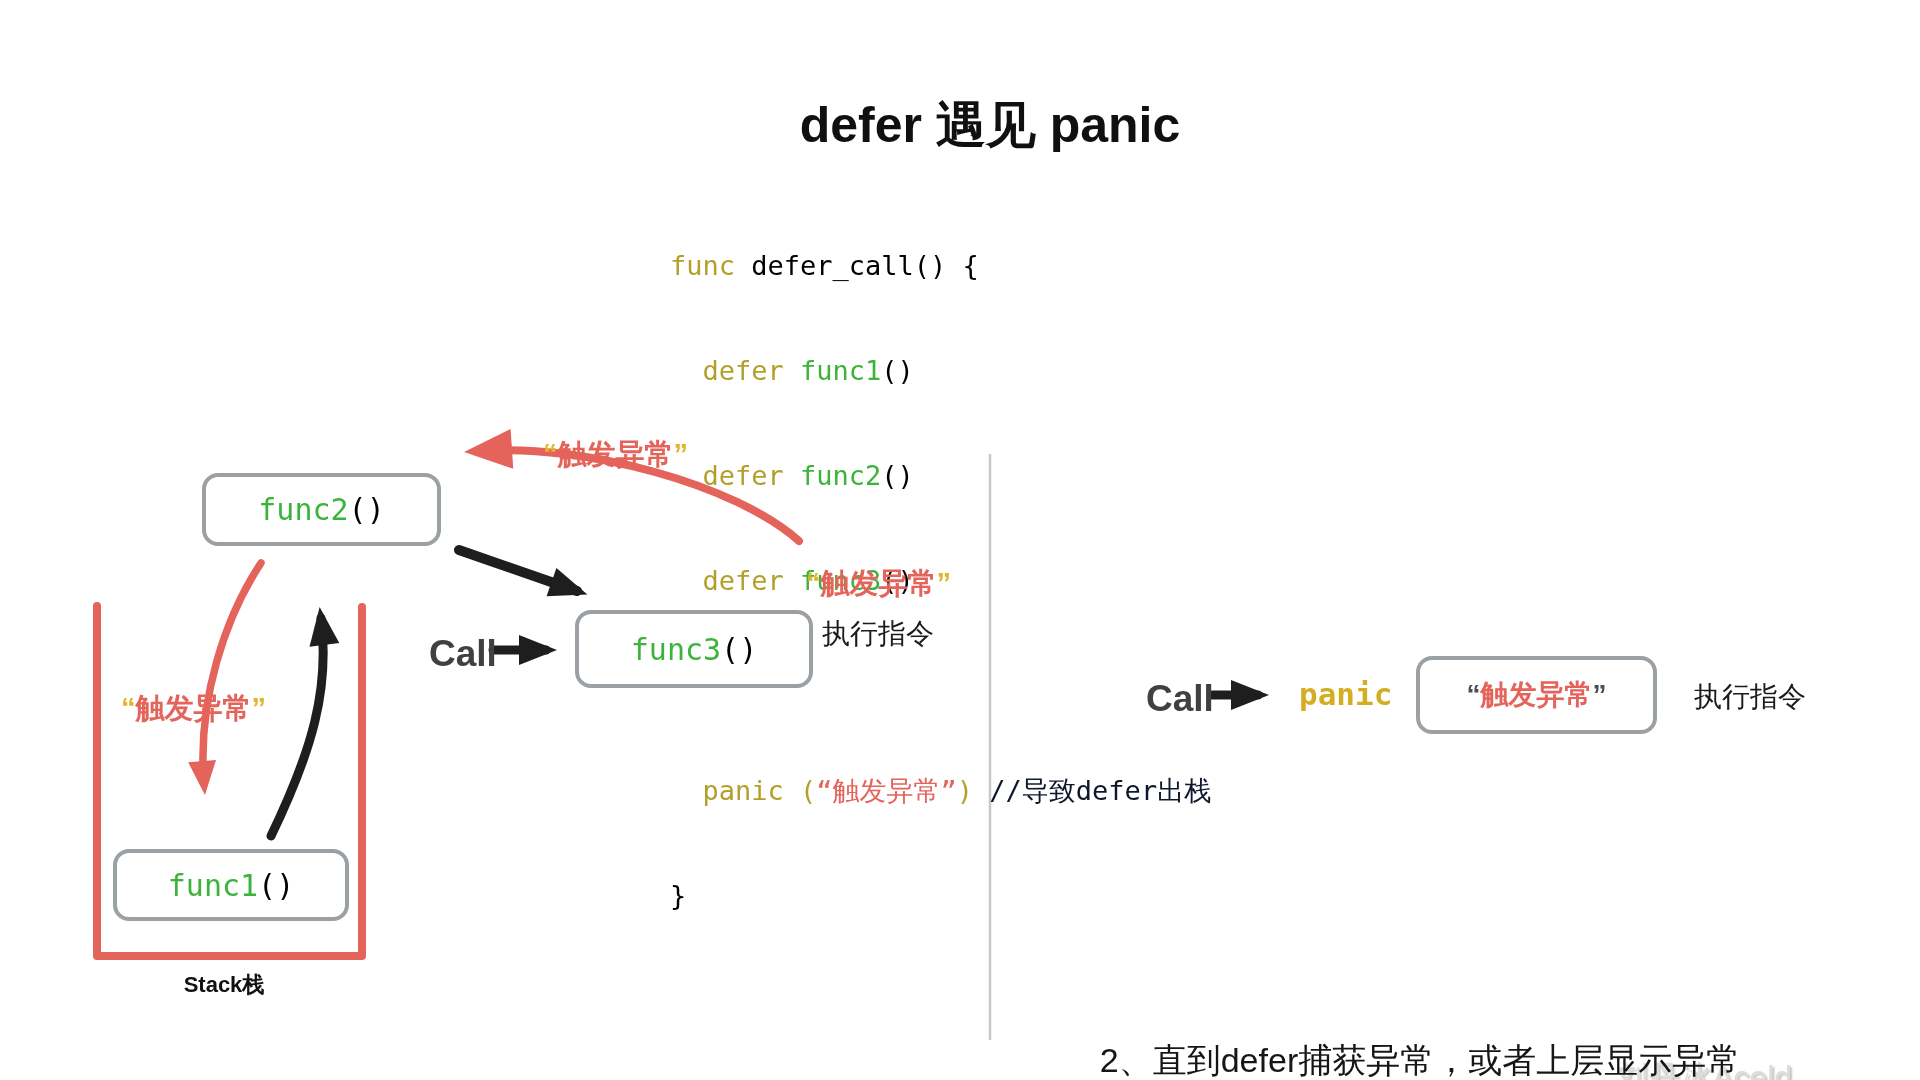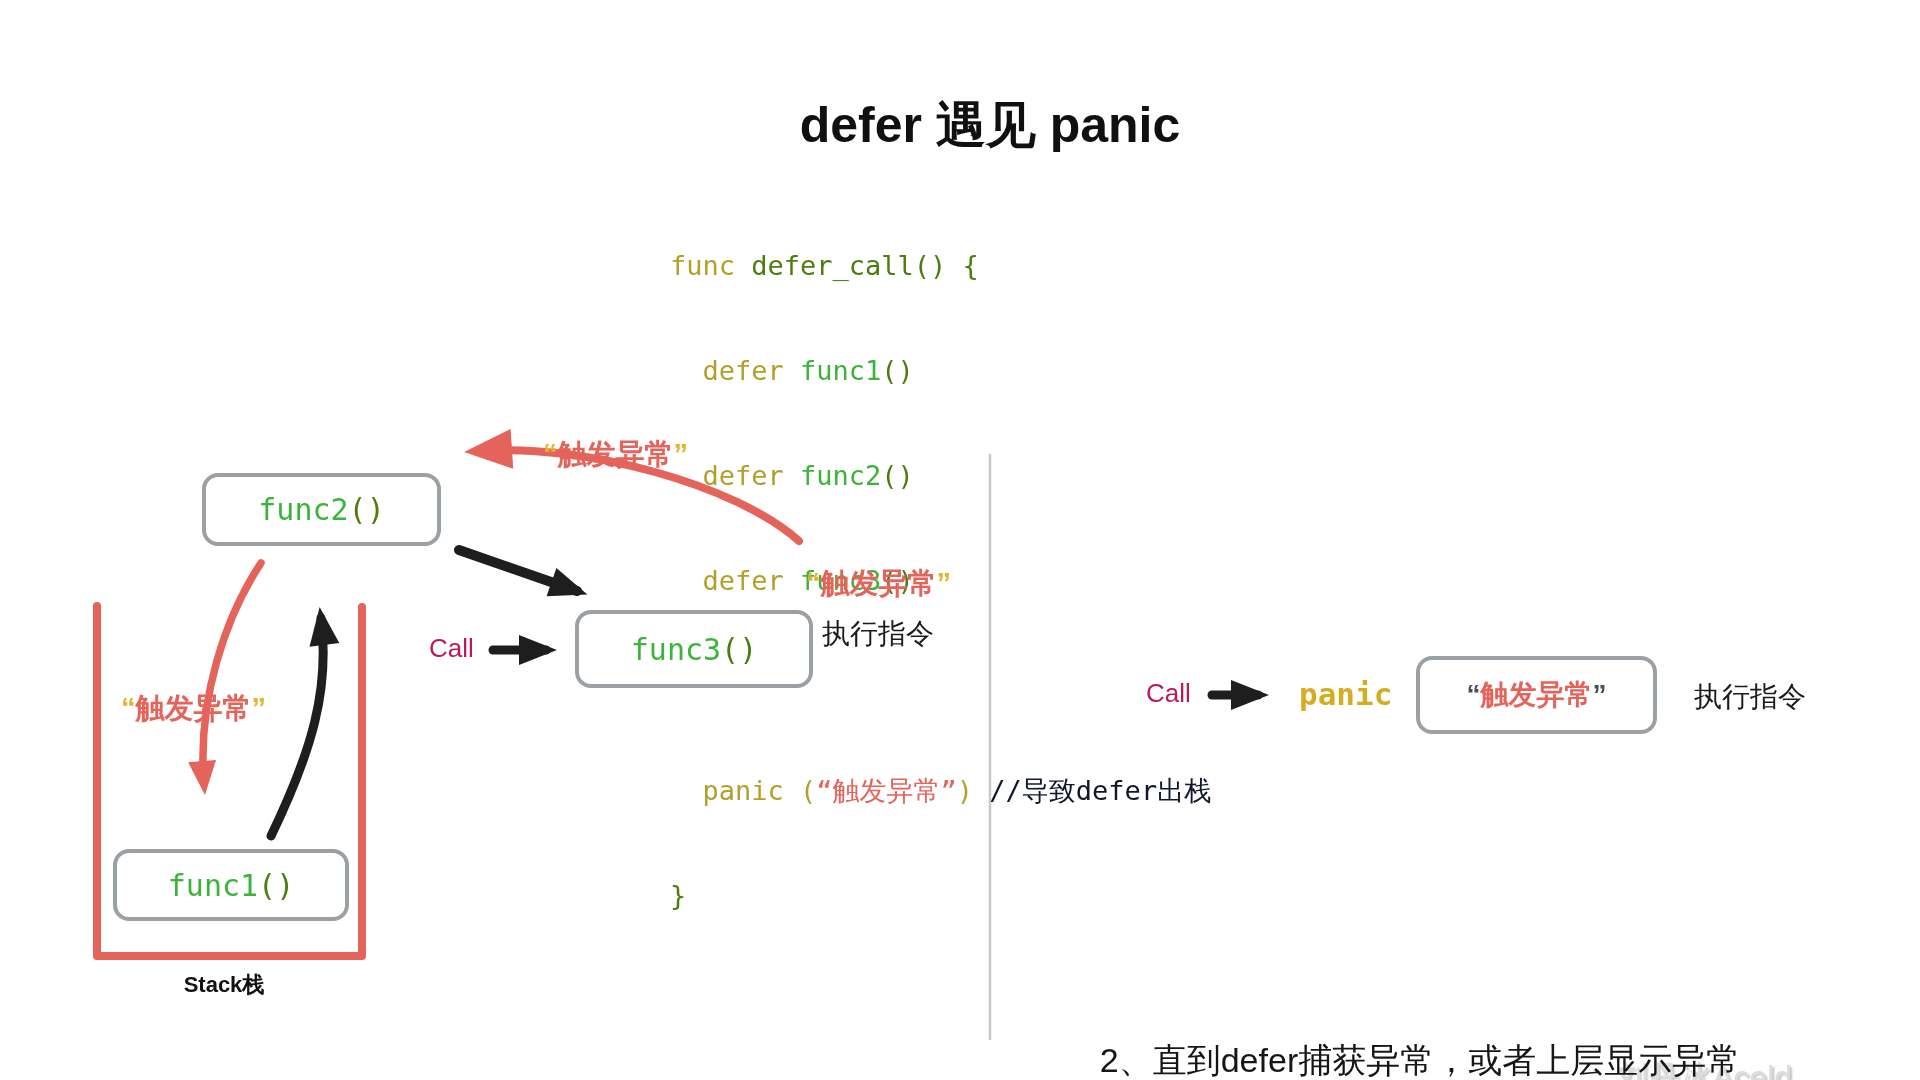--- a/index.html
+++ b/index.html
@@ -16,21 +16,21 @@
 
   .code {
     position:absolute; left:670px; top:134px; z-index:2;
     font-family:"DejaVu Sans Mono","Liberation Mono",monospace;
     font-size:27px; line-height:35px; white-space:pre; color:#1b1b1b;
   }
   .kw    { color:#b3a02c; }
   .fn    { color:#3cb43c; }
   .cm    { color:#0f172a; }
   .str   { color:#e4635a; }
-  .plain { color:#4d7c0f; }
+  .plain { color:#000000; }
 
   .hand-box {
     position:absolute; box-sizing:border-box; z-index:3;
     border:4.5px solid #9aa0a4; border-radius:16px; background:#ffffff;
     display:flex; align-items:center; justify-content:center;
     font-family:"DejaVu Sans Mono","Liberation Mono",monospace;
     font-size:30px; color:#1b1b1b;
   }
   #box-func2 { left:202px; top:429px;  width:239px; height:73px; }
   #box-func3 { left:575px; top:566px;  width:238px; height:78px; }
@@ -49,21 +49,21 @@
   }
   .exc .q { color:#e2b62c; font-weight:700; }
   #exc-top   { left:543px; top:391px; }
   #exc-right { left:806px; top:520px; }
   #exc-stack { left:121px; top:645px; }
 
   .exec-label { position:absolute; z-index:2; font-size:28px; font-weight:400; color:#1b1b1b; white-space:nowrap; }
   #exec-left  { left:822px;  top:571px; }
   #exec-right { left:1694px; top:634px; }
 
-  .call-label { position:absolute; z-index:2; font-size:26px; font-weight:400; color:#be185d; white-space:nowrap; }
+  .call-label { position:absolute; z-index:2; font-size:37px; font-weight:700; color:#404040; white-space:nowrap; }
   #call-left  { left:429px;  top:589px; }
   #call-right { left:1146px; top:634px; }
 
   #panic-label {
     position:absolute; left:1299px; top:632px; z-index:2;
     font-family:"DejaVu Sans Mono","Liberation Mono",monospace;
     font-size:31px; font-weight:700; color:#d4ae22; white-space:nowrap;
   }
 
   #stack-label {

